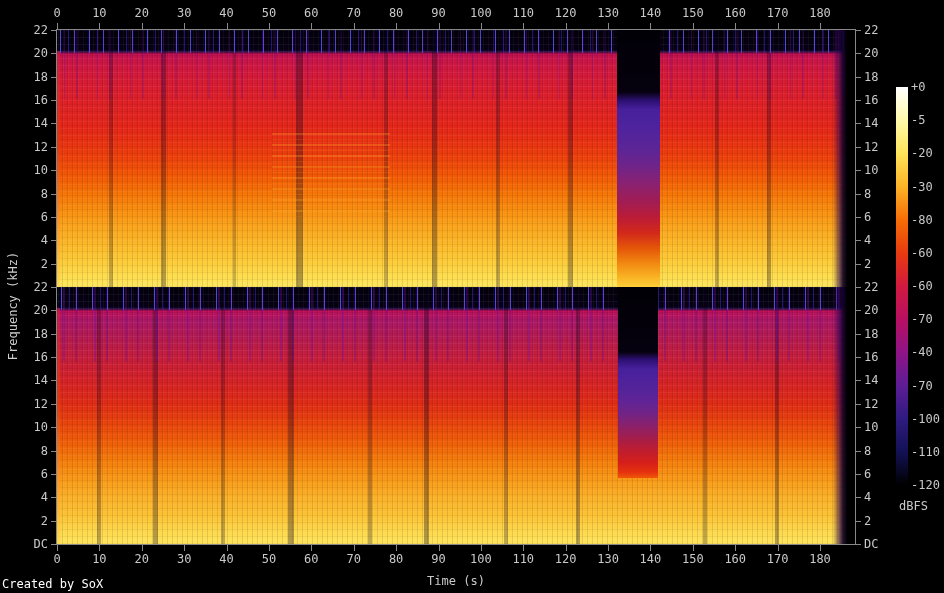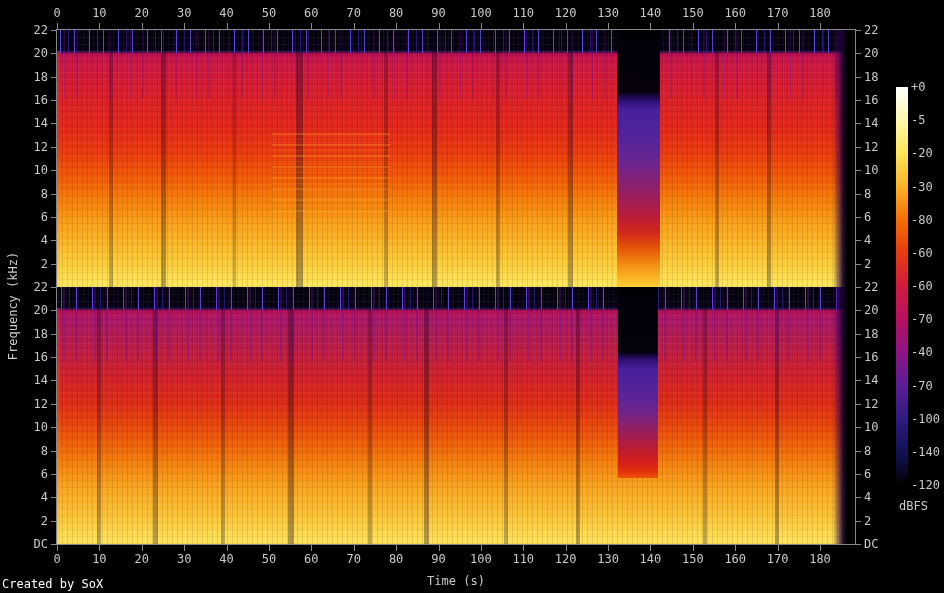--- a/index.html
+++ b/index.html
@@ -635,21 +635,21 @@
 
       <div class="c-tick" style="--i: 9;">
         <span class="c-lab">-70</span>
       </div>
 
       <div class="c-tick" style="--i: 10;">
         <span class="c-lab">-100</span>
       </div>
 
       <div class="c-tick" style="--i: 11;">
-        <span class="c-lab">-140</span>
+        <span class="c-lab">-110</span>
       </div>
 
       <div class="c-tick" style="--i: 12;">
         <span class="c-lab">-120</span>
       </div>
     </div>
   <span class="dbfs">dBFS</span>
 
   <span class="credit">Created by SoX</span>
 </div>

